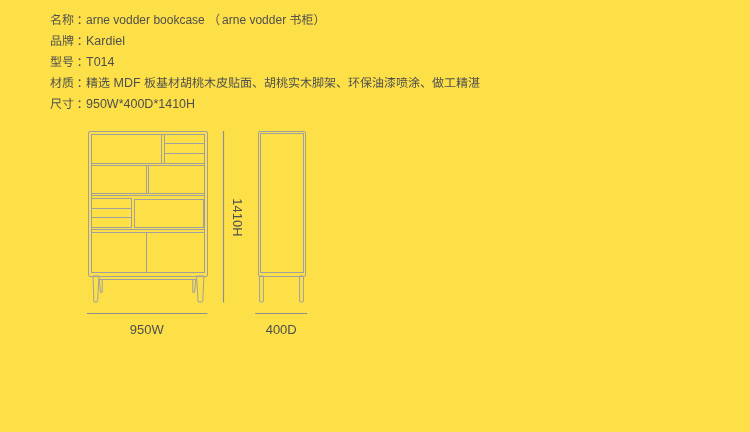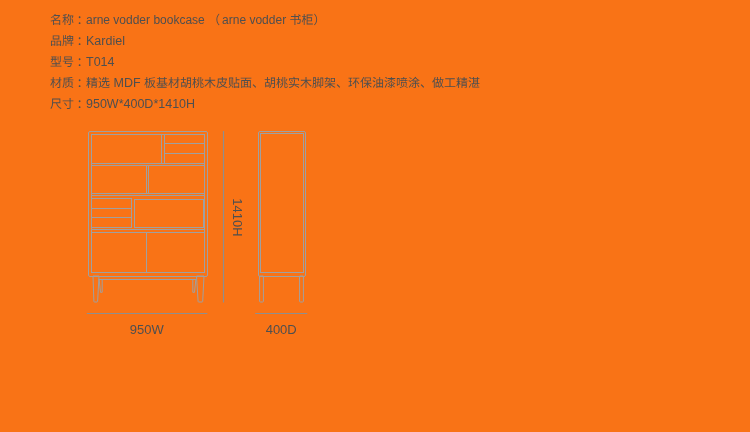--- a/index.html
+++ b/index.html
@@ -1,14 +1,14 @@
 <!DOCTYPE html>
 <html><head><meta charset="utf-8"><style>
 html,body{margin:0;padding:0;background:#fff;}
-#page{position:relative;width:750px;height:432px;background:#f97316;overflow:hidden;}
+#page{position:relative;width:750px;height:432px;background:#fde047;overflow:hidden;}
 svg{position:absolute;left:0;top:0;}
 text{font-family:"Liberation Sans",sans-serif;}
 </style></head><body>
 <div id="page">
 <svg width="750" height="432" viewBox="0 0 750 432">
 <defs>
 <path id="g0" d="M273 -56 341 2C279 75 189 166 117 224L52 167C123 109 209 23 273 -56Z"></path>
 <path id="g1" d="M717 760C781 717 864 656 905 617L951 674C909 711 824 770 762 810ZM126 665V592H418V395H60V323H418V-79H494V323H864C853 178 839 115 819 97C809 88 798 87 777 87C754 87 689 88 626 94C640 73 650 43 652 21C713 18 773 17 804 19C839 22 862 28 882 50C912 79 928 160 943 361C944 372 946 395 946 395H800V665H494V837H418V665ZM494 395V592H726V395Z"></path>
 <path id="g2" d="M452 726H824V542H452ZM380 793V474H598V350H306V281H554C486 175 380 74 277 23C294 9 317 -18 329 -36C427 21 528 121 598 232V-80H673V235C740 125 836 20 928 -38C941 -19 964 7 981 22C884 74 782 175 718 281H954V350H673V474H899V793ZM277 837C219 686 123 537 23 441C36 424 58 384 65 367C102 404 138 448 173 496V-77H245V607C284 673 319 744 347 815Z"></path>
 <path id="g3" d="M696 840C673 679 632 520 565 417C572 410 583 398 592 386H483V577H614V645H483V829H411V645H273V577H411V386H299V-35H366V31H594V384L612 359C630 386 646 416 660 449C675 355 698 257 736 168C689 86 626 21 539 -29C554 -41 578 -68 587 -81C664 -32 723 27 770 98C808 28 859 -33 925 -80C935 -61 957 -34 971 -21C899 25 847 90 808 165C863 276 895 413 914 581H960V646H727C742 705 754 766 764 828ZM366 320H527V97H366ZM709 581H847C833 450 811 338 772 244C734 346 714 458 703 561ZM233 835C185 681 105 528 18 429C31 410 50 369 58 352C91 391 122 436 152 485V-80H222V615C253 680 280 748 302 816Z"></path>

